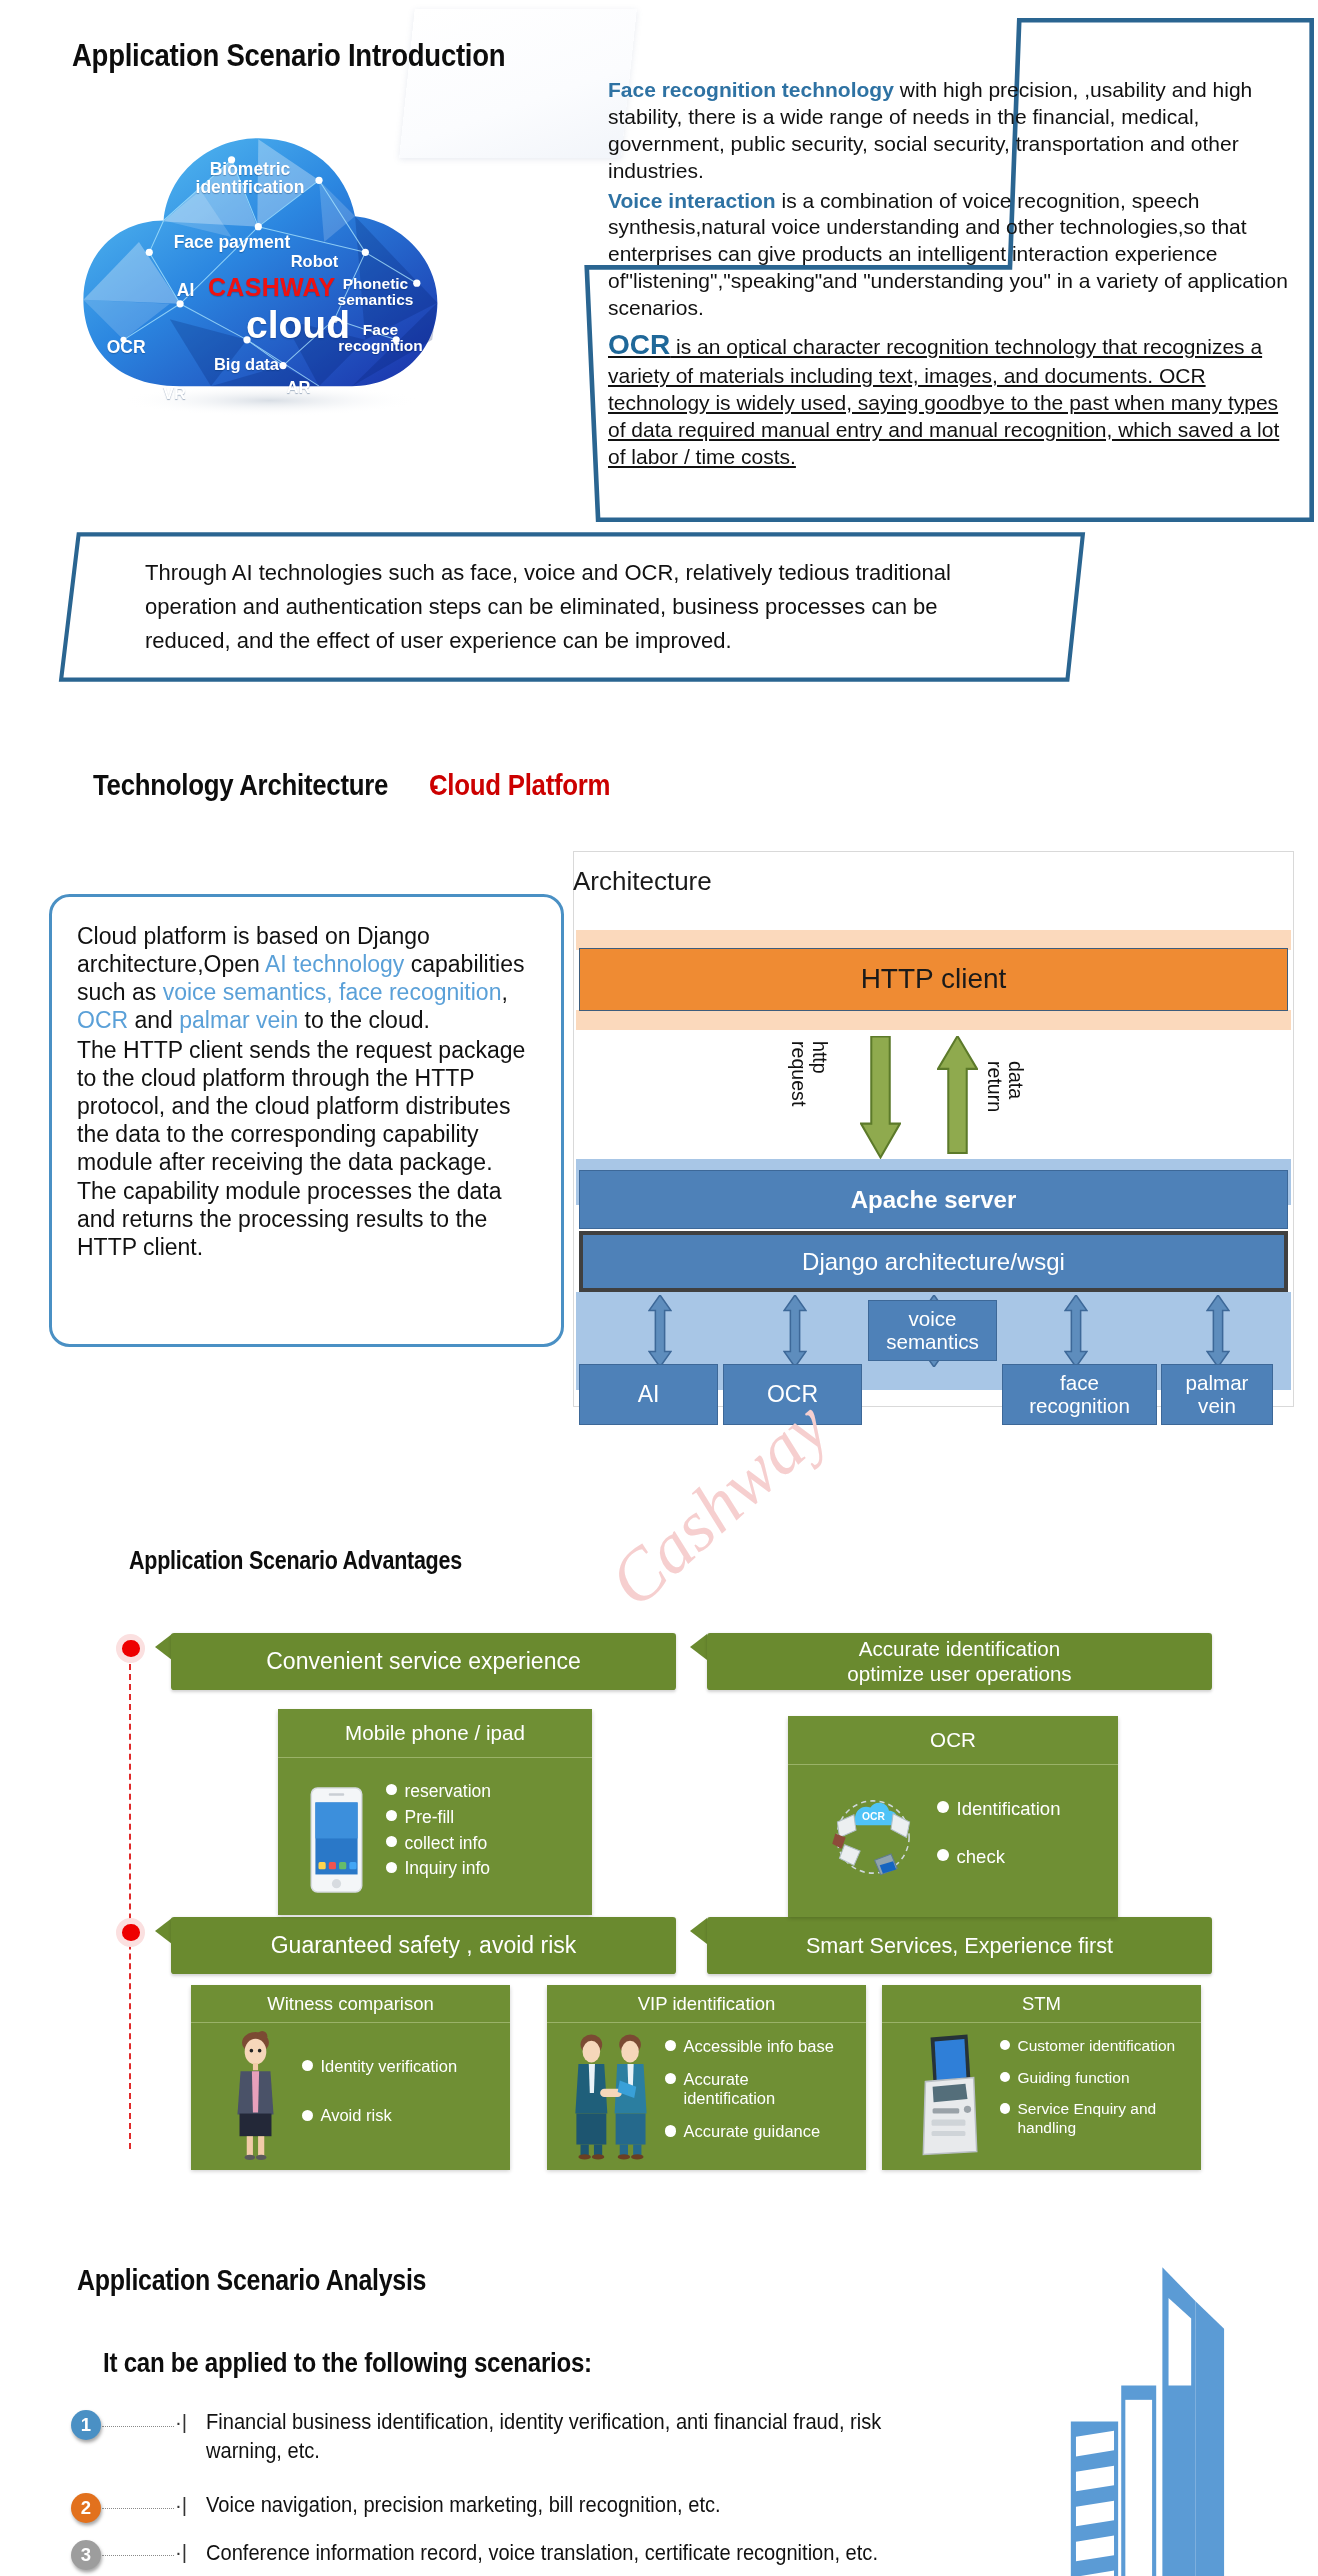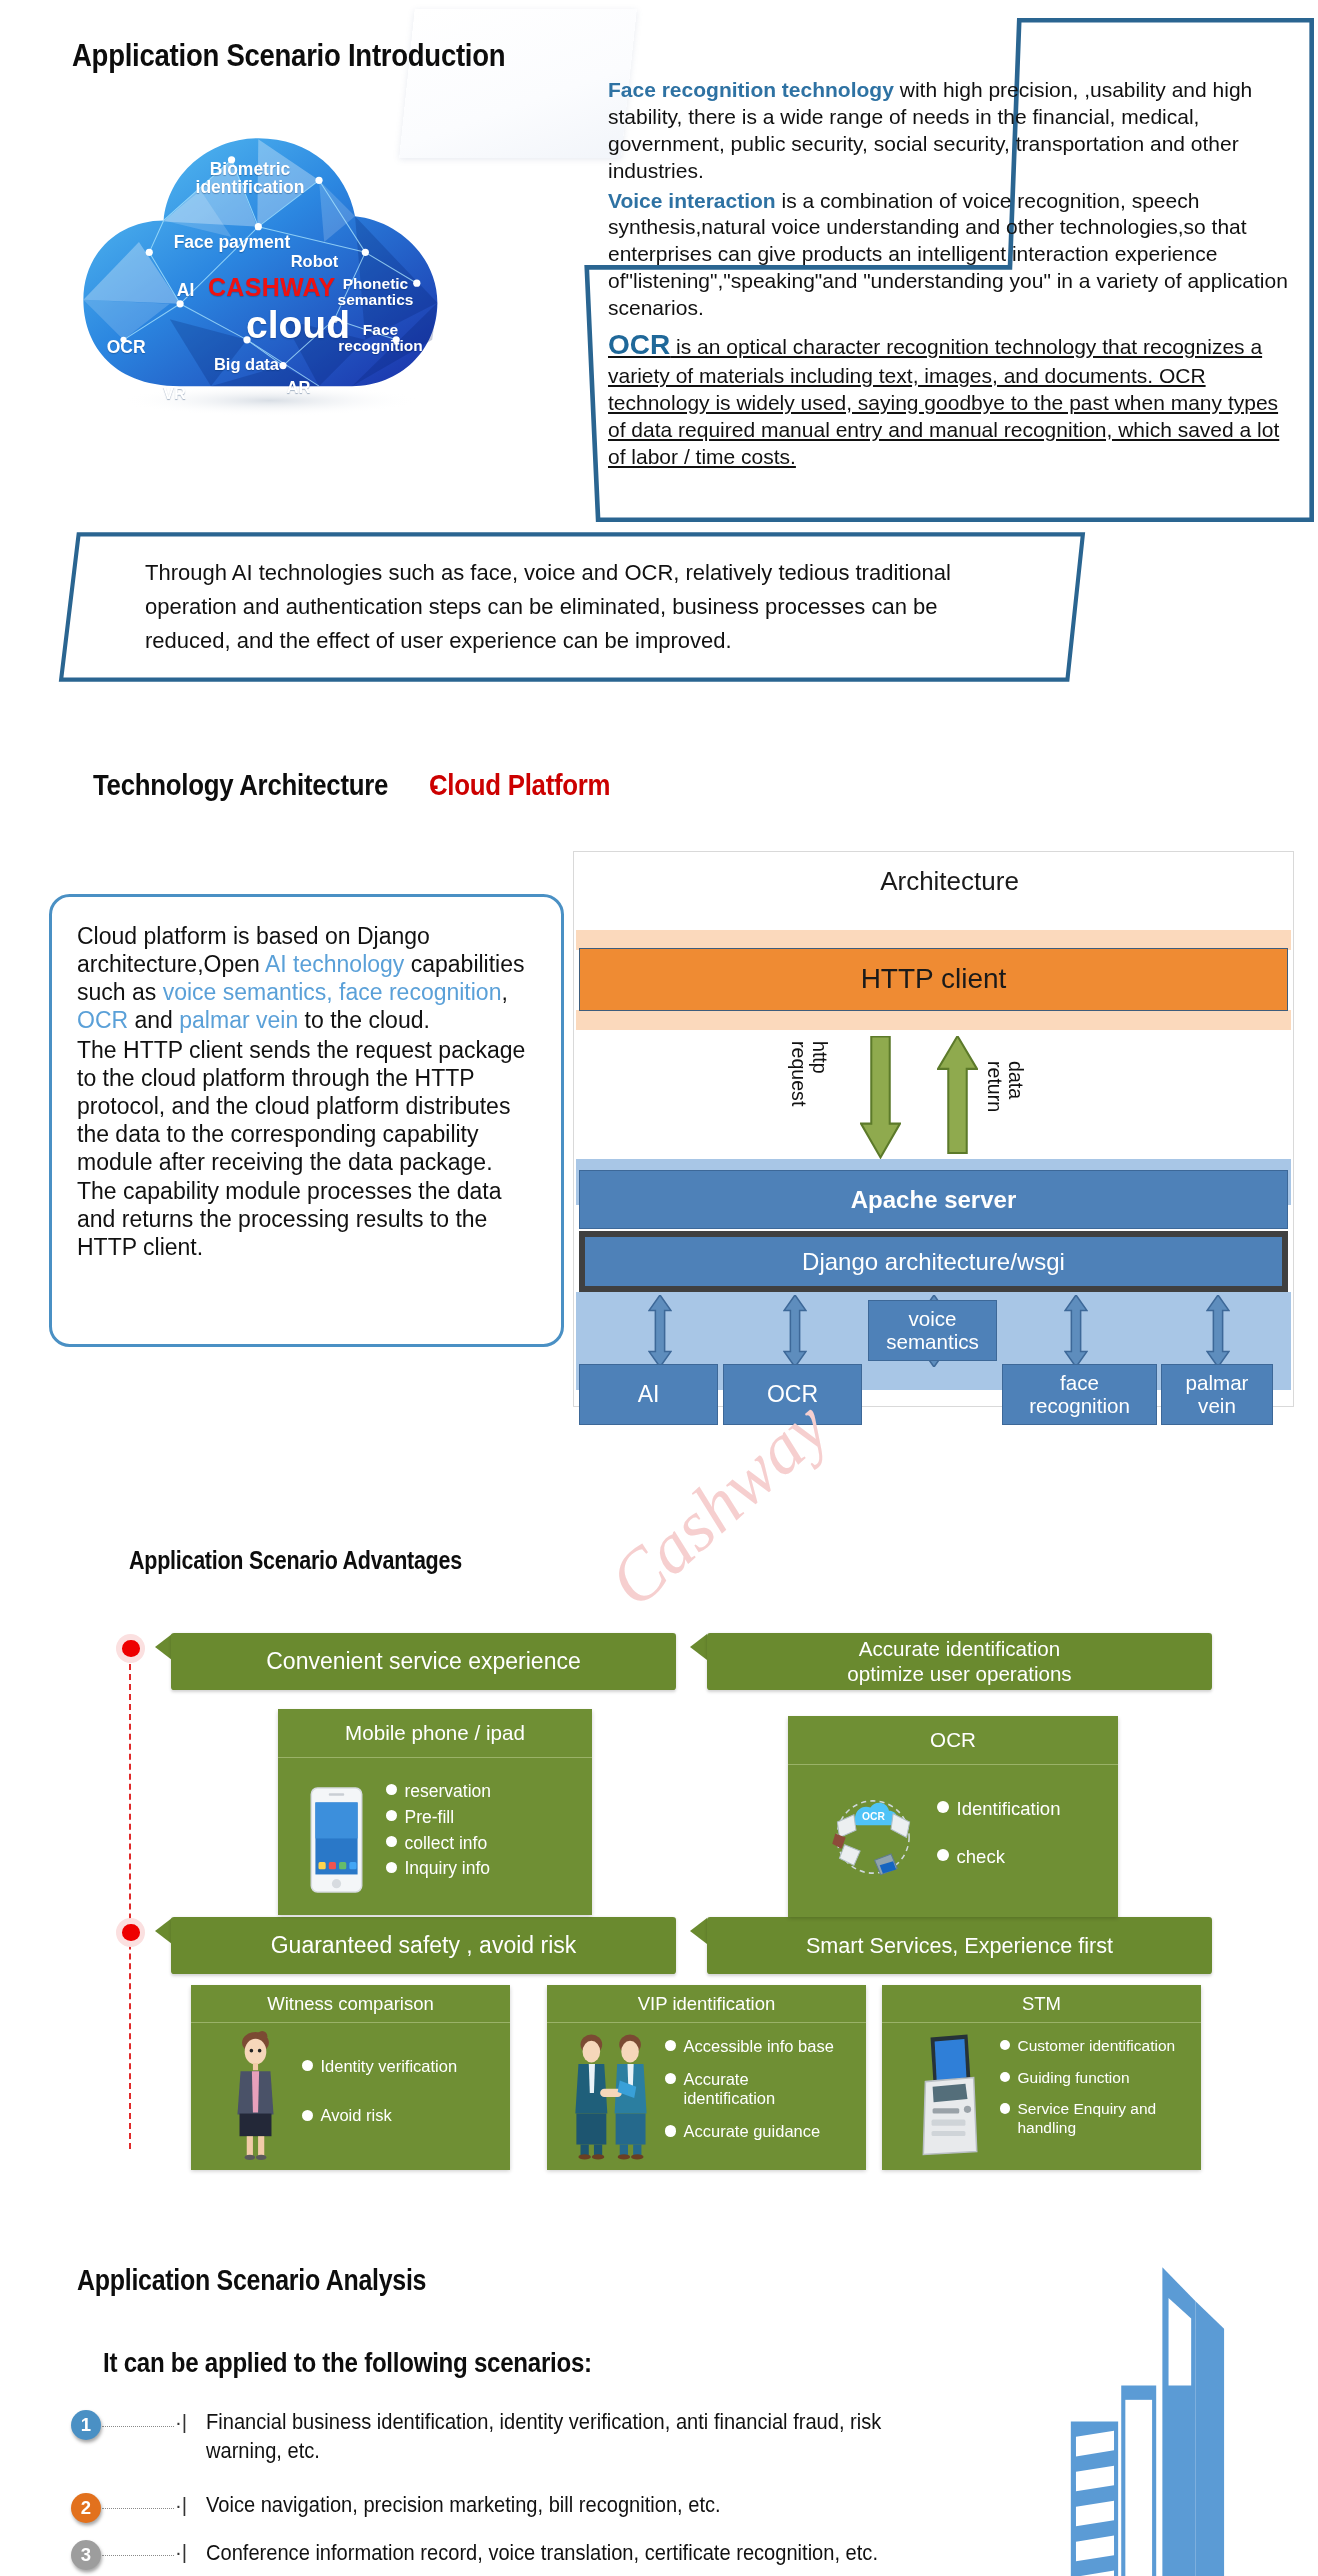--- a/index.html
+++ b/index.html
@@ -52,30 +52,30 @@
   .rt-p { color:#111; line-height:1.28; margin-bottom:1px; }
   .rt-hd { color:#2e72a3; font-weight:bold; }
   .rt-hd.big { color:#1f6899; }
 
   
   .summary-wrap { position:absolute; }
   .summary-text { position:absolute; color:#111; line-height:1.55; }
 
   
   .arch-box { position:absolute; background:#fff; border:1px solid #d9d9d9; }
-  .arch-title { position:absolute; width:100%; text-align:center; color:#1a1a1a;margin-left:16px; }
+  .arch-title { position:absolute; width:100%; color:#1a1a1a; }
   .band-peach { position:absolute; background:#fbd9bc; }
   .band-midblue { position:absolute; background:#a8c6e6; }
   .bar {
     position:absolute; display:flex; align-items:center; justify-content:center;
     color:#fff; text-align:center; line-height:1.08;
   }
   .bar.http { background:#ef8b33; border:1.5px solid #3d5d7d; color:#1a1a1a; }
   .bar.srv  { background:#4e81b8; border:1px solid #3d6898; color:#fff; font-weight:bold; }
-  .bar.dj   { background:#4e81b8; border:6px solid #404040; color:#fff; }
+  .bar.dj   { background:#4e81b8; border:4px solid #404040; color:#fff; }
   .bar.mod  { background:#4e81b8; border:1px solid #3d6898; color:#fff; }
   .vlabel { position:absolute; writing-mode:vertical-rl; color:#111; line-height:1.1; }
 
   
   .ribbon {
     position:absolute; background:#6a8a2f;
     border-radius:3.1px;
     display:flex; align-items:center; justify-content:center;
     color:#fff; text-align:center; line-height:1.18;
     box-shadow:0 1.5px 3.1px rgba(0,0,0,.18);

